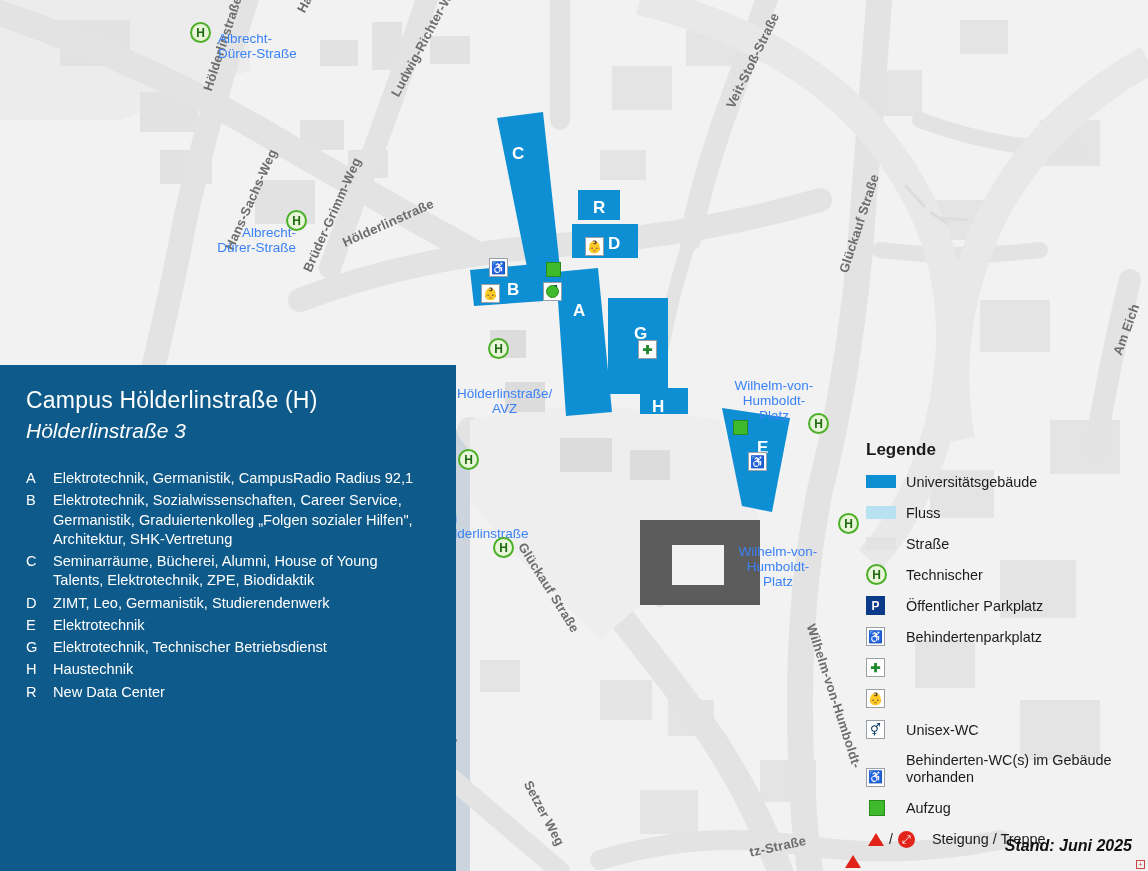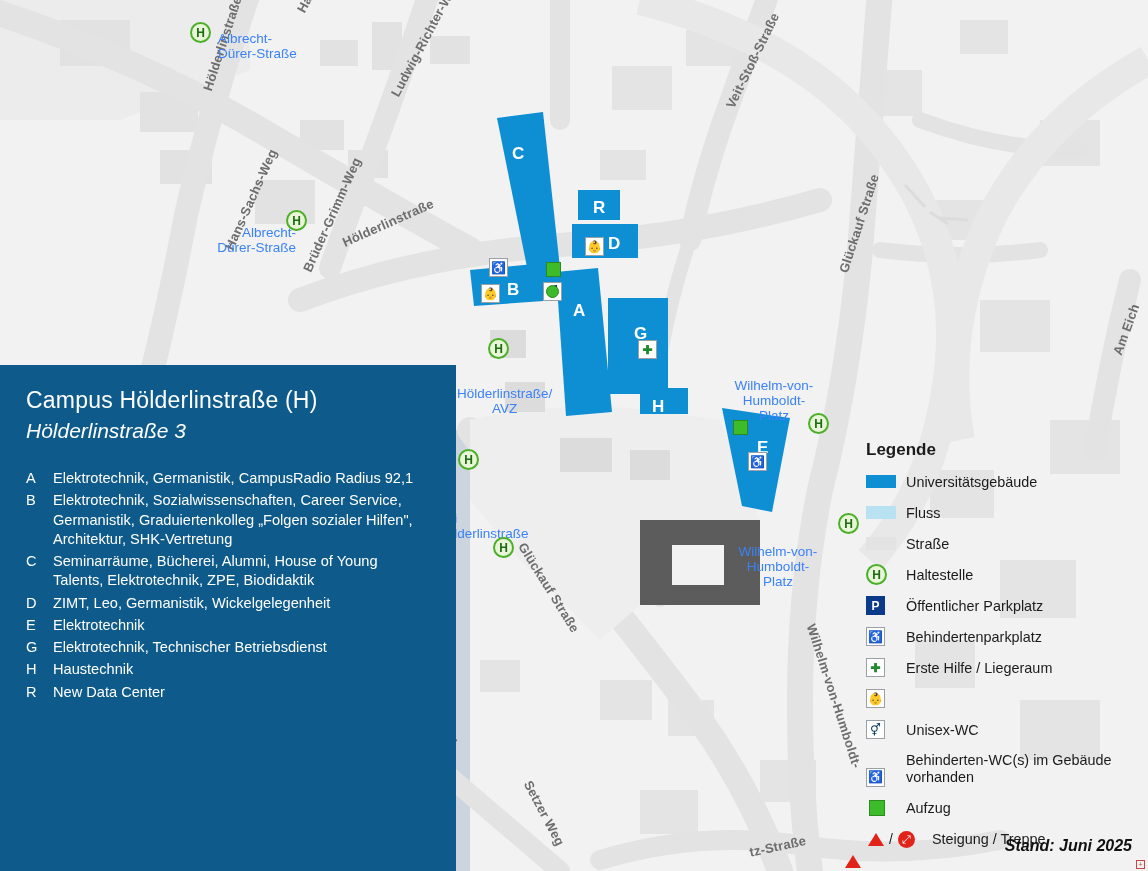--- a/index.html
+++ b/index.html
@@ -318,21 +318,21 @@
       <div class="entry">
         <div class="key">B</div>
         <div class="val">Elektrotechnik, Sozialwissenschaften, Career Service, Germanistik, Graduiertenkolleg „Folgen sozialer Hilfen", Architektur, SHK-Vertretung</div>
       </div>
       <div class="entry">
         <div class="key">C</div>
         <div class="val">Seminarräume, Bücherei, Alumni, House of Young Talents, Elektrotechnik, ZPE, Biodidaktik</div>
       </div>
       <div class="entry">
         <div class="key">D</div>
-        <div class="val">ZIMT, Leo, Germanistik, Wickelgelegenheit</div>
+        <div class="val">ZIMT, Leo, Germanistik, Studierendenwerk</div>
       </div>
       <div class="entry">
         <div class="key">E</div>
         <div class="val">Elektrotechnik</div>
       </div>
       <div class="entry">
         <div class="key">G</div>
         <div class="val">Elektrotechnik, Technischer Betriebsdienst</div>
       </div>
       <div class="entry">
@@ -364,39 +364,38 @@
     <div class="lg-row">
       <div class="lg-sym">
           <span class="swatch" style="background:#e3e3e3;"></span>
         </div>
       <div class="lg-txt">Straße</div>
     </div>
     <div class="lg-row">
       <div class="lg-sym">
           <span class="mini-halt">H</span>
         </div>
-      <div class="lg-txt">Haltestelle</div>
+      <div class="lg-txt">Technischer</div>
     </div>
     <div class="lg-row">
       <div class="lg-sym">
           <span class="mini-chip" style="background:#0b3a8a;color:#fff;border-color:#0b3a8a;font-weight:700;">P</span>
         </div>
       <div class="lg-txt">Öffentlicher Parkplatz</div>
     </div>
     <div class="lg-row">
       <div class="lg-sym">
           <span class="mini-chip">♿</span>
         </div>
       <div class="lg-txt">Behindertenparkplatz</div>
     </div>
     <div class="lg-row">
       <div class="lg-sym">
           <span class="mini-chip" style="color:#1e8a2e;font-weight:700;">✚</span>
         </div>
-      <div class="lg-txt">Erste Hilfe / Liegeraum</div>
     </div>
     <div class="lg-row">
       <div class="lg-sym">
           <span class="mini-chip">👶</span>
         </div>
     </div>
     <div class="lg-row">
       <div class="lg-sym">
           <span class="mini-chip">⚥</span>
         </div>

